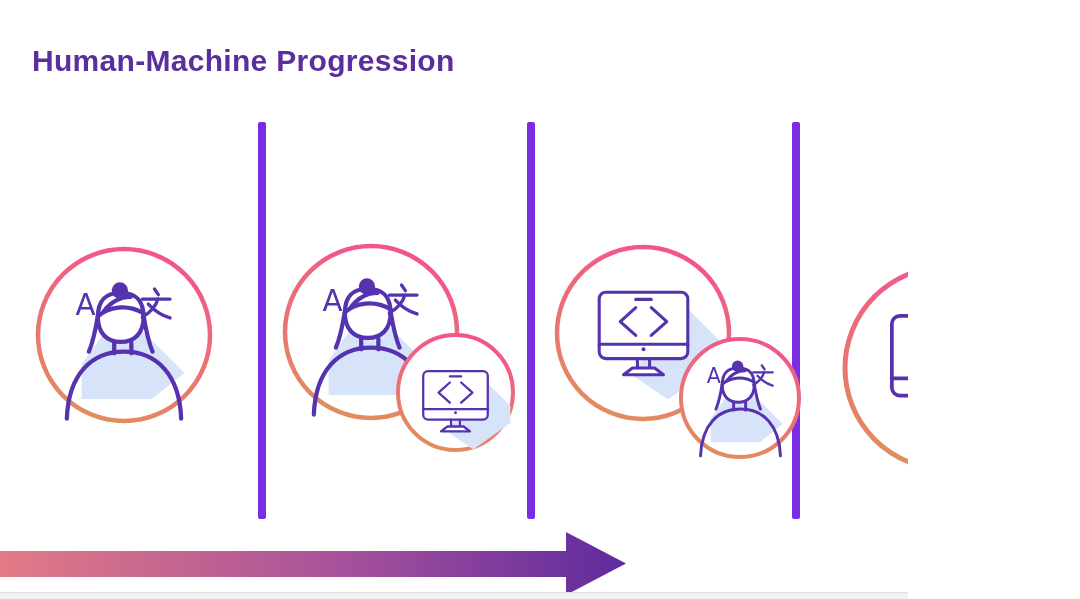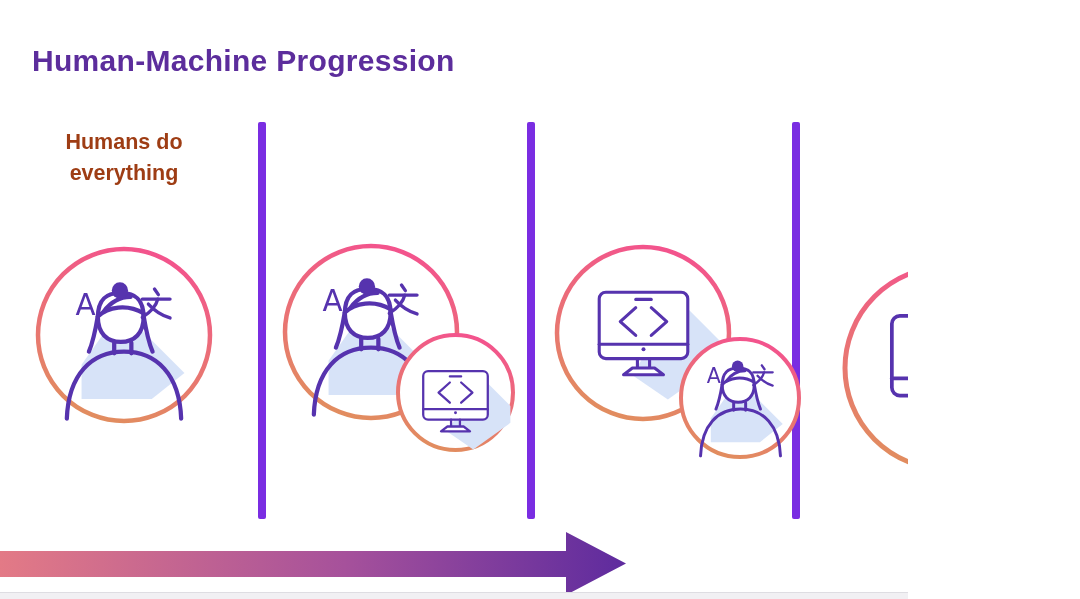--- a/index.html
+++ b/index.html
@@ -97,21 +97,20 @@
           <path d="M64.5,90 L64.5,98.5 M75.5,90 L75.5,98.5"></path>
           <path fill="#ffffff" d="M60,98.5 L80,98.5 L88,104.5 L52,104.5 Z"></path>
         </g>
         <circle cx="70" cy="81.5" r="1.8" fill="#5633ae"></circle>
       </symbol>
     </defs>
   </svg>
 
   <h1 class="title">Human-Machine Progression</h1>
 
-  <div class="stage-label" id="label-1">Humans do everything</div>
 
   <div class="divider" id="divider-1"></div>
   <div class="divider" id="divider-2"></div>
   <div class="divider" id="divider-3"></div>
 
   <svg class="icon-svg" id="stage-icon-1" width="200" height="200" viewBox="0 0 200 200">
     <circle cx="96" cy="96" r="86" fill="#ffffff" stroke="url(#ringGrad)" stroke-width="4.5"></circle>
     <use href="#sym-person" xlink:href="#sym-person" x="-2" y="31" width="196" height="196"></use>
   </svg>
 

